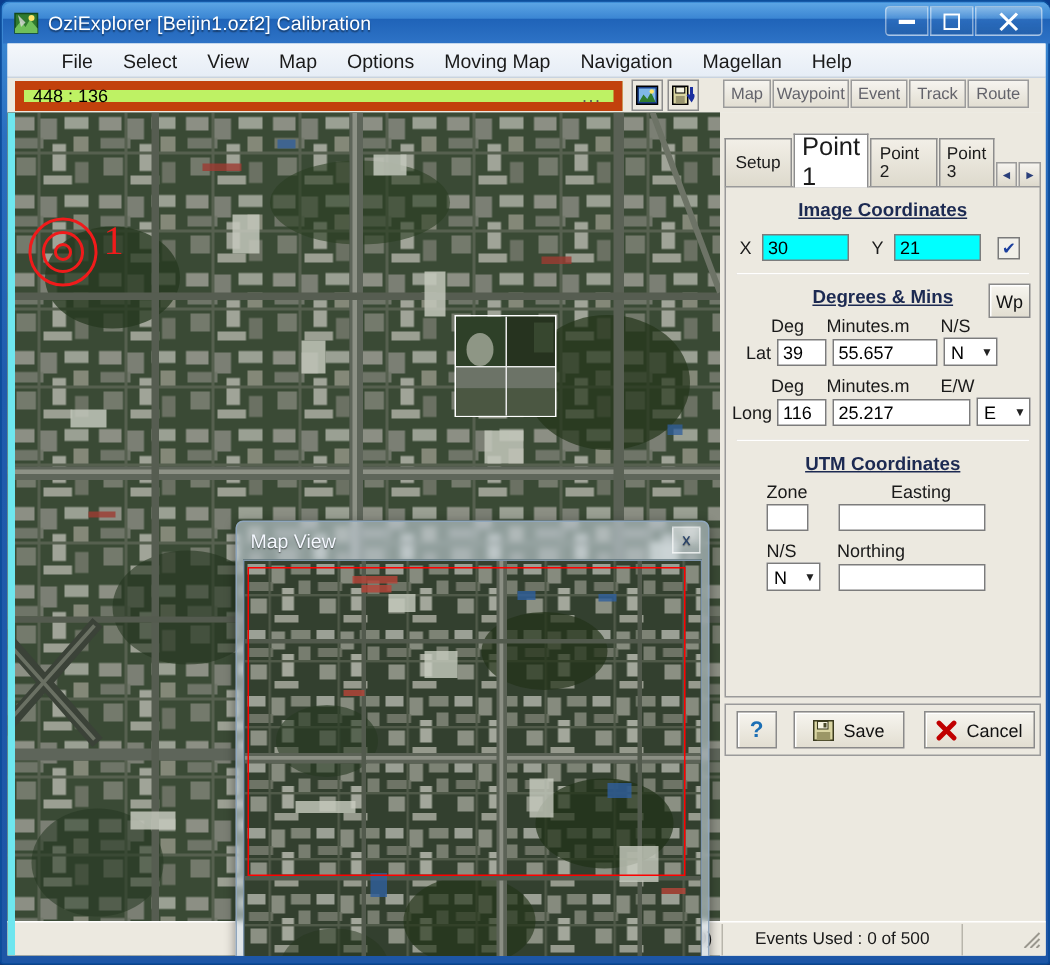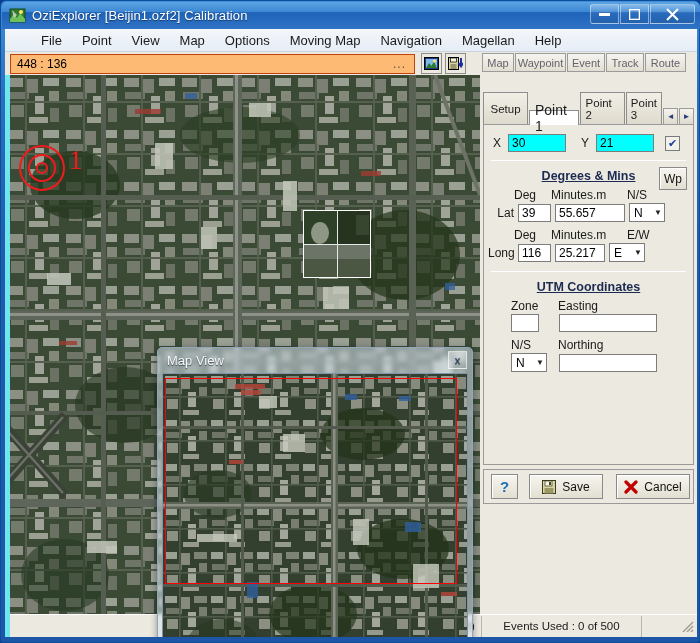--- a/index.html
+++ b/index.html
@@ -73,22 +73,22 @@
 
   
   #toolbar {
     position: absolute; left: 0; top: 23px; width: 692px; height: 23px;
     background: #ece9e0;
     display: flex; align-items: center;
   }
   #coordbox {
     margin-left: 5px;
     width: 405px; height: 20px;
-    background: #fdba74;
-    border: 1px solid #c2410c;
+    background: #bef264;
+    border: 6px solid #c2410c;
     display: flex; align-items: center;
     font-size: 12px; color: #000;
     padding: 0 6px;
     position: relative;
   }
   #coordbox .dots { position: absolute; right: 8px; color:#555; font-size: 12px; letter-spacing:1px;}
   .tb-btn {
     width: 21px; height: 21px; margin-left: 3px;
     border: 1px solid #8d8d8d; background: #ece9e0;
     display: flex; align-items: center; justify-content: center;
@@ -194,21 +194,21 @@
     display:flex; align-items:flex-end;
   }
   .tab {
     height:33px; border:1px solid #8d8d8d; border-bottom:none;
     background: linear-gradient(180deg,#f2efe7,#ddd9cc);
     font-size:11.5px; color:#1b1b1b;
     display:flex; align-items:center; justify-content:center;
     padding: 0 5px; cursor:pointer; margin-right:1px;
   }
   .tab.active {
-    height:15px; background:#ffffff; font-size:14px; font-weight:400;
+    height:36px; background:#ffffff; font-size:17px; font-weight:400;
     border-color:#8d8d8d; position:relative; z-index:3;
   }
   .tab.clipped { overflow:hidden; }
   .spin {
     width:16px; height:17px; border:1px solid #9b9b9b;
     background: linear-gradient(180deg,#f6f4ef,#ddd9cc);
     display:flex; align-items:center; justify-content:center;
     font-size:8px; color:#2a3f7a; cursor:pointer;
   }
   
@@ -296,21 +296,21 @@
             <path d="M1 1 L12 12 M12 1 L1 12" stroke="#fff" stroke-width="2.1" fill="none"></path>
           </svg>
       </div>
     </div>
   </div>
 
   <div id="client">
 
     <div id="menubar">
       <div class="menu-item">File</div>
-      <div class="menu-item">Point</div>
+      <div class="menu-item">Select</div>
       <div class="menu-item">View</div>
       <div class="menu-item">Map</div>
       <div class="menu-item">Options</div>
       <div class="menu-item">Moving Map</div>
       <div class="menu-item">Navigation</div>
       <div class="menu-item">Magellan</div>
       <div class="menu-item">Help</div>
     </div>
 
     <div id="toolbar">
@@ -502,20 +502,21 @@
         <div class="tab" style="width:48px">Setup</div>
         <div class="tab active" style="width:53px">Point 1</div>
         <div class="tab" style="width:48px">Point 2</div>
         <div class="tab clipped" style="width:39px">Point 3</div>
         <div class="spin">◄</div>
         <div class="spin" style="margin-left:1px">►</div>
       </div>
 
       <div id="tabpage">
 
+        <div class="sec-title">Image Coordinates</div>
         <div style="display:flex;align-items:center;margin:9px 0 0 9px;">
           <span class="lbl">X</span>
           <div class="fld cyan" style="width:58px;margin-left:7px;">30</div>
           <span class="lbl" style="margin-left:15px;">Y</span>
           <div class="fld cyan" style="width:58px;margin-left:7px;">21</div>
           <div style="width:15px;height:15px;margin-left:11px;border:1px solid #7a7a7a;background:#f1f0ea;display:flex;align-items:center;justify-content:center;font-size:11px;color:#1b3f9e;">✔</div>
         </div>
 
         <div class="divider"></div>
 
@@ -540,31 +541,31 @@
         </div>
 
         <div style="display:flex;margin:6px 0 0 30px;">
           <div class="lbl" style="width:37px">Deg</div>
           <div class="lbl" style="width:76px">Minutes.m</div>
           <div class="lbl">E/W</div>
         </div>
         <div style="display:flex;align-items:center;margin:1px 0 0 4px;">
           <div class="lbl" style="width:26px;text-align:right;">Long</div>
           <div class="fld" style="width:33px;margin-left:4px;">116</div>
-          <div class="fld" style="width:50px;margin-left:4px;">25.217</div>
+          <div class="fld" style="width:92px;margin-left:4px;">25.217</div>
           <div class="combo" style="width:36px;margin-left:4px;">
             <span>E</span>
             <span class="arr">▼</span>
           </div>
         </div>
 
         <div class="divider" style="margin-top:9px"></div>
 
         <div class="sec-title">UTM Coordinates</div>
-        <div style="display:flex;margin:5px 0 0 27px;">
+        <div style="display:flex;margin:5px 0 0 27px;gap:36px;">
           <div class="lbl" style="width:47px">Zone</div>
           <div class="lbl">Easting</div>
         </div>
         <div style="display:flex;align-items:center;margin:1px 0 0 27px;">
           <div class="fld" style="width:28px;"></div>
           <div class="fld" style="width:98px;margin-left:20px;"></div>
         </div>
         <div style="display:flex;margin:6px 0 0 27px;">
           <div class="lbl" style="width:47px">N/S</div>
           <div class="lbl">Northing</div>

